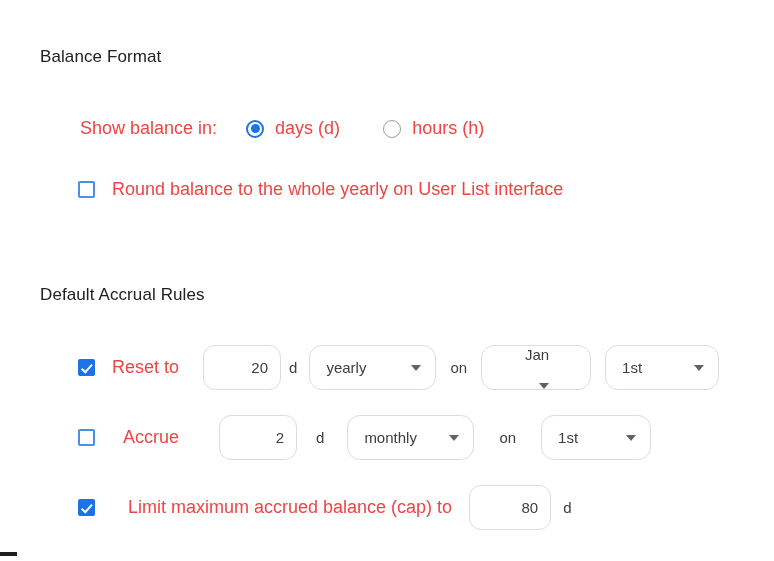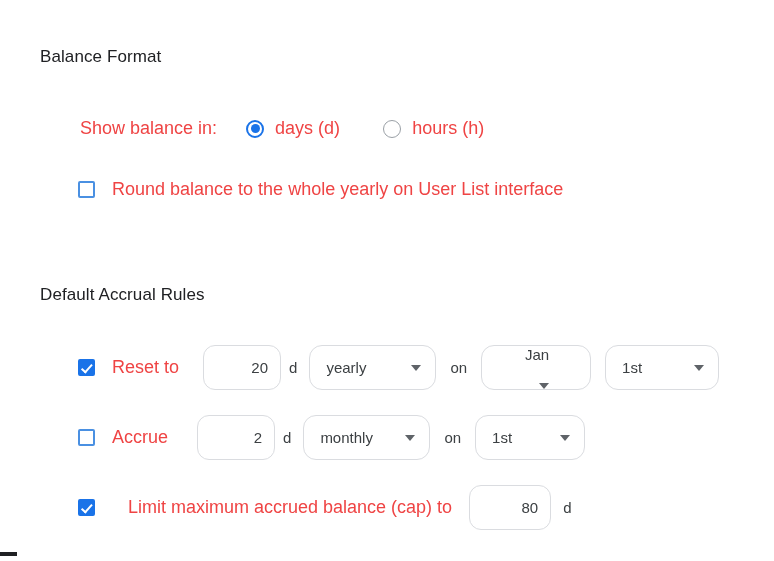--- a/index.html
+++ b/index.html
@@ -238,21 +238,21 @@
       <span class="sel-value">Jan</span>
       <span class="caret"></span>
     </span>
 
     <span class="select" style="width:114px; margin-left:14px;">
       <span class="sel-value">1st</span>
       <span class="caret"></span>
     </span>
   </div>
 
-  <div class="row" style="left:78px; top:415px;">
+  <div class="row" style="left:78px; top:415px;gap:11px;">
 
     <span class="checkbox off"></span>
 
     <span class="label-text" style="margin-left:17px;">Accrue</span>
 
     <span class="num-input" style="width:78px; margin-left:29px;">2</span>
 
     <span class="unit" style="margin-left:8px;">d</span>
 
     <span class="select" style="width:127px; margin-left:12px;">

